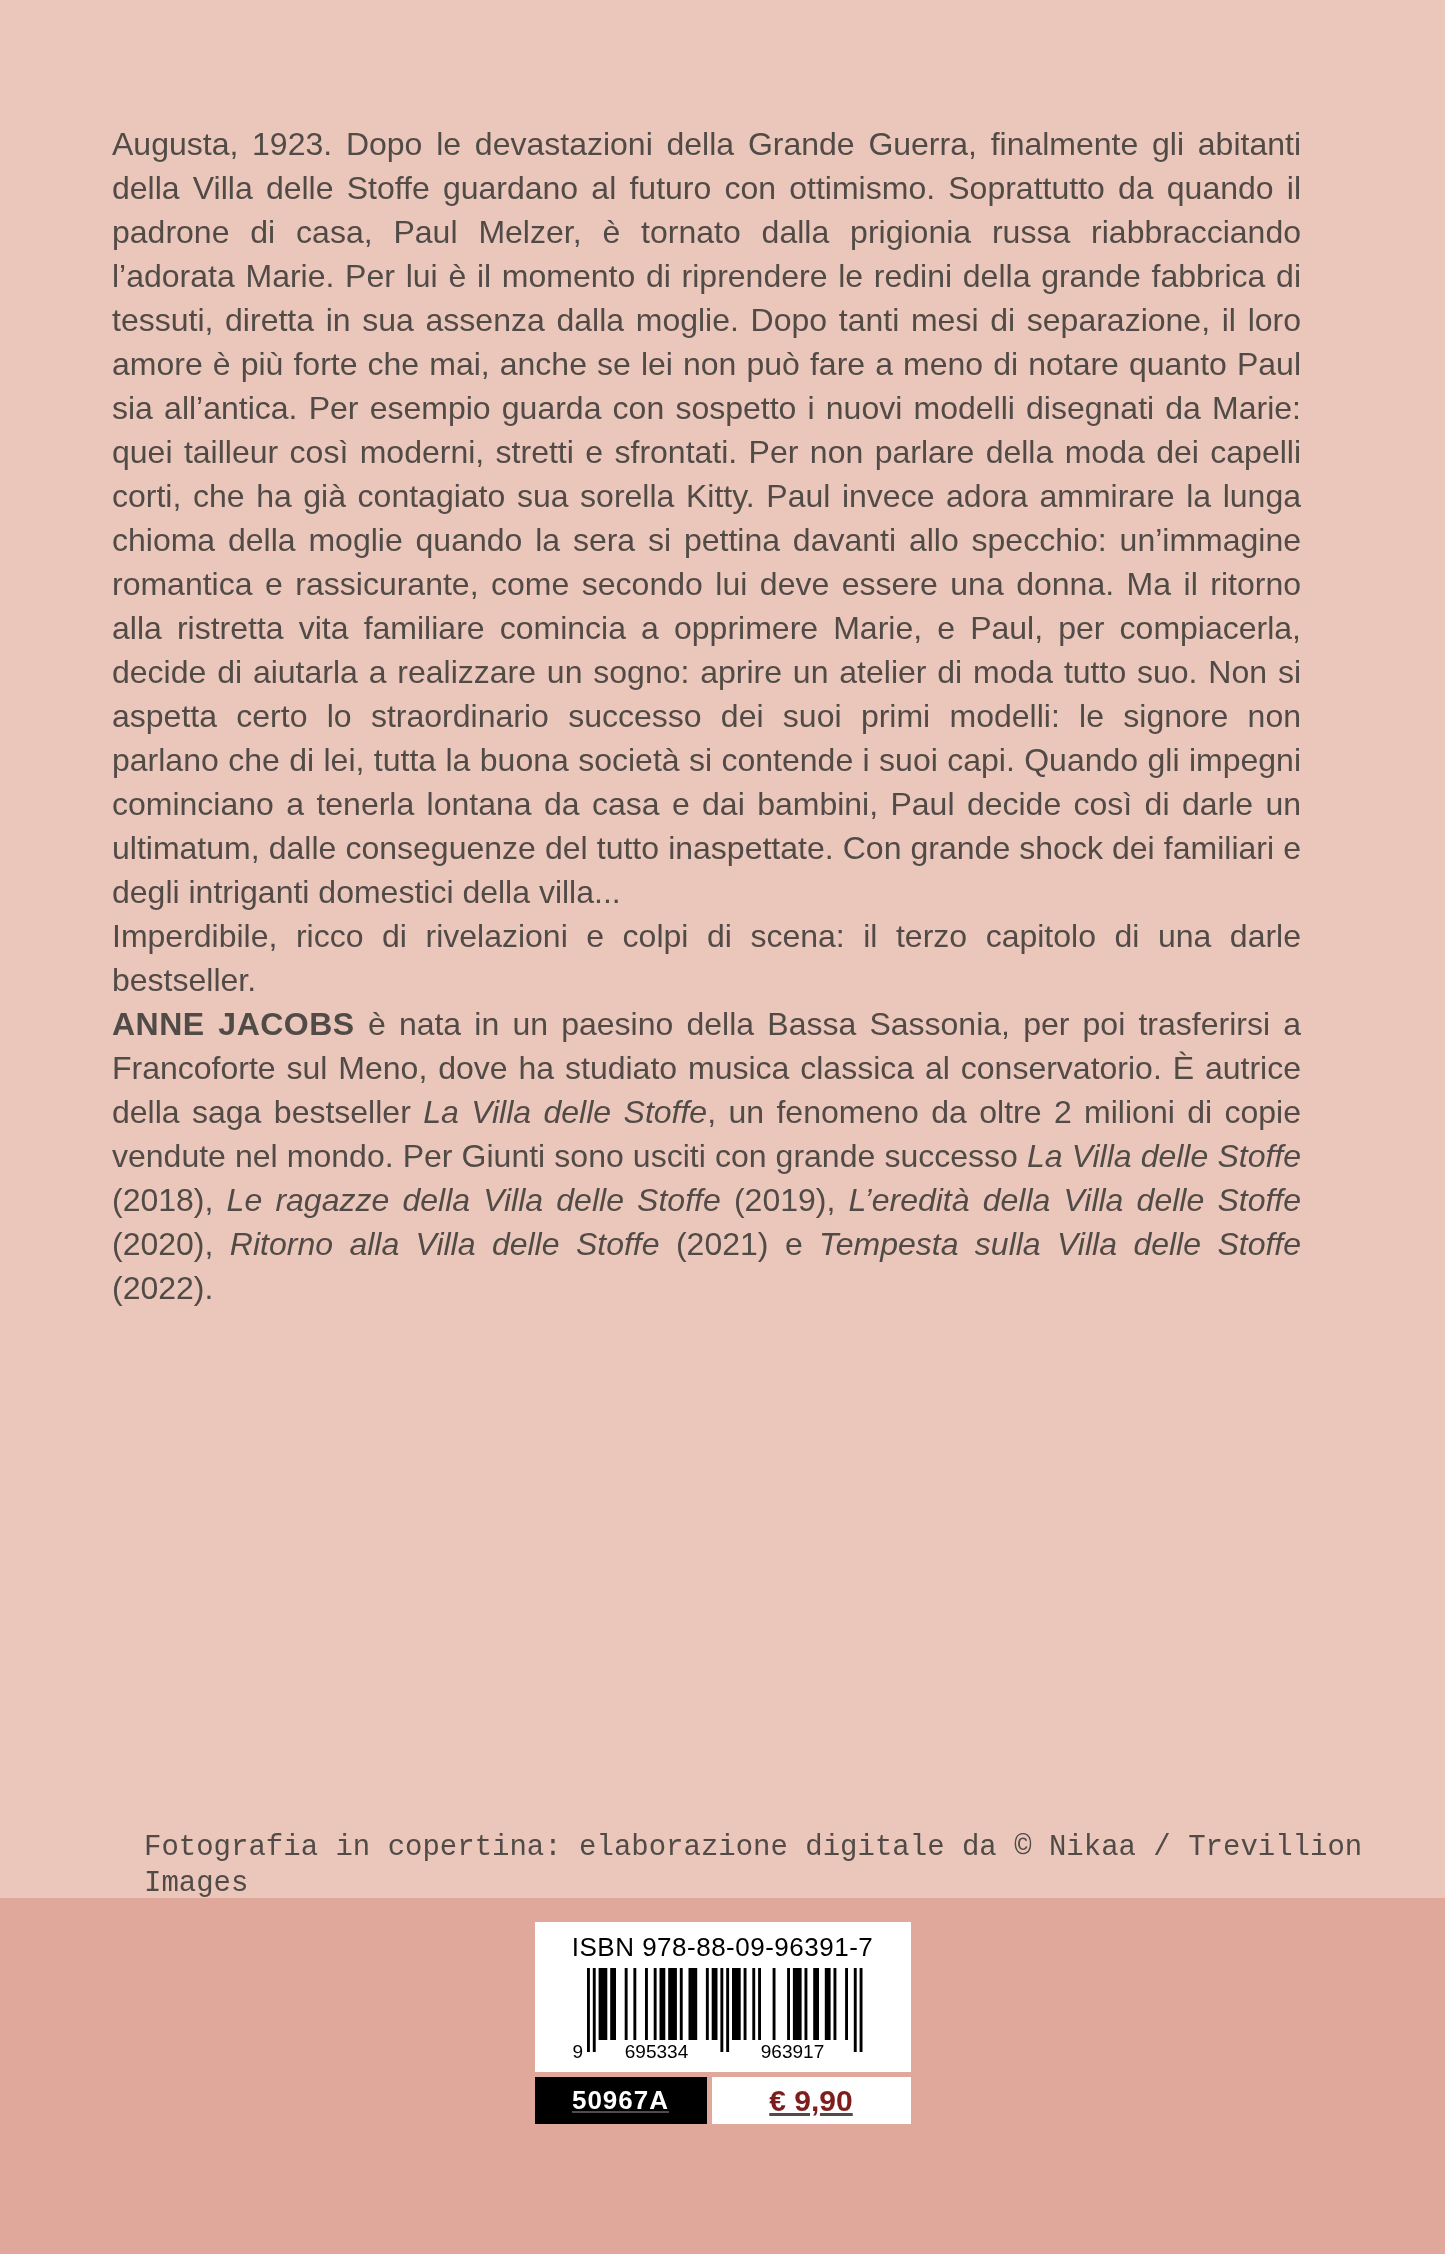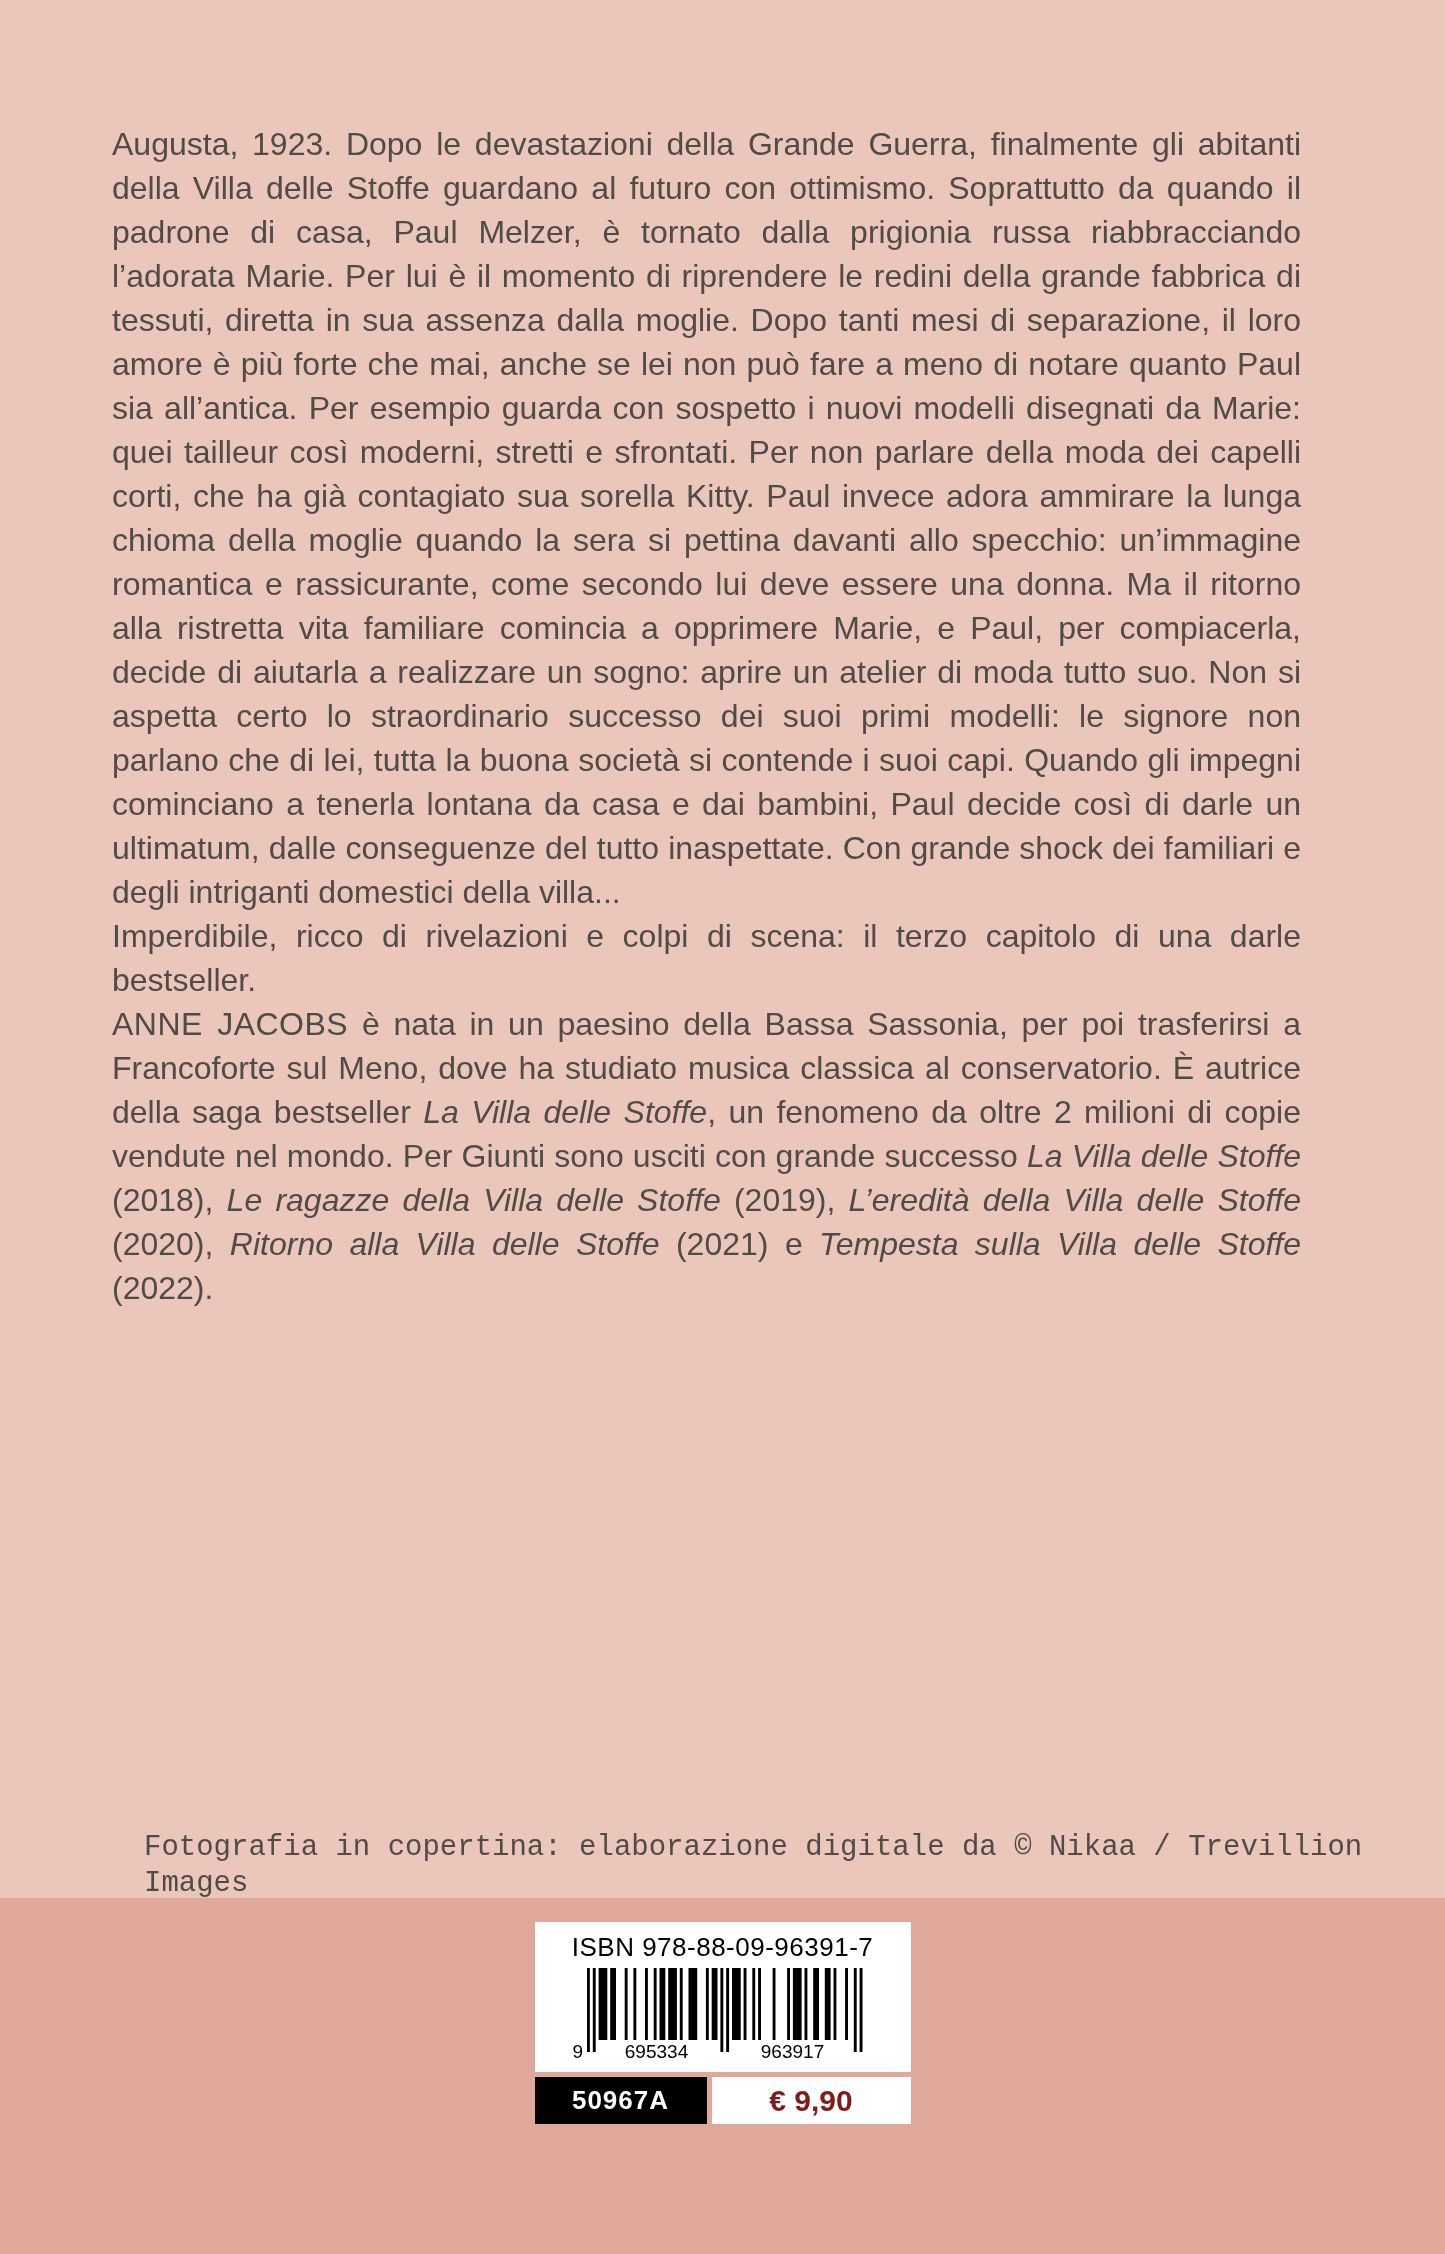--- a/index.html
+++ b/index.html
@@ -21,21 +21,21 @@
   }
   .content{
     padding:122px 144px 0 112px;
     font-size:32px;
     line-height:44px;
     text-align:justify;
   }
   .content p{margin:0;}
   .tagline{margin:0;}
   .bio{margin-top:44px;}
-  .bio .author{letter-spacing:0.5px;}
+  .bio .author{letter-spacing:0.5px;font-weight:bold;}
   .bio .it{font-style:italic;}
   .credit{
     position:absolute;
     left:144px;
     top:1830px;
     font-size:29px;
     line-height:36px;
     text-align:left;
     font-family:Liberation Mono, monospace;
   }
@@ -80,20 +80,21 @@
   .digits span{position:absolute;background:transparent;}
   .digit-first{left:0;width:12px;text-align:left;}
   .digit-left{left:26px;width:116px;text-align:center;background:var(--barcode-bg);}
   .digit-right{left:162px;width:116px;text-align:center;background:var(--barcode-bg);}
   .price-row{
     width:376px;
     margin:5px auto 0 auto;
     display:flex;
     gap:5px;
     height:47px;
+    text-decoration:underline;
   }
   .code-box{
     width:172px;
     background:var(--code-box-bg);
     color:#fff;
     font-weight:bold;
     font-size:26px;
     line-height:47px;
     text-align:center;
     letter-spacing:1px;

